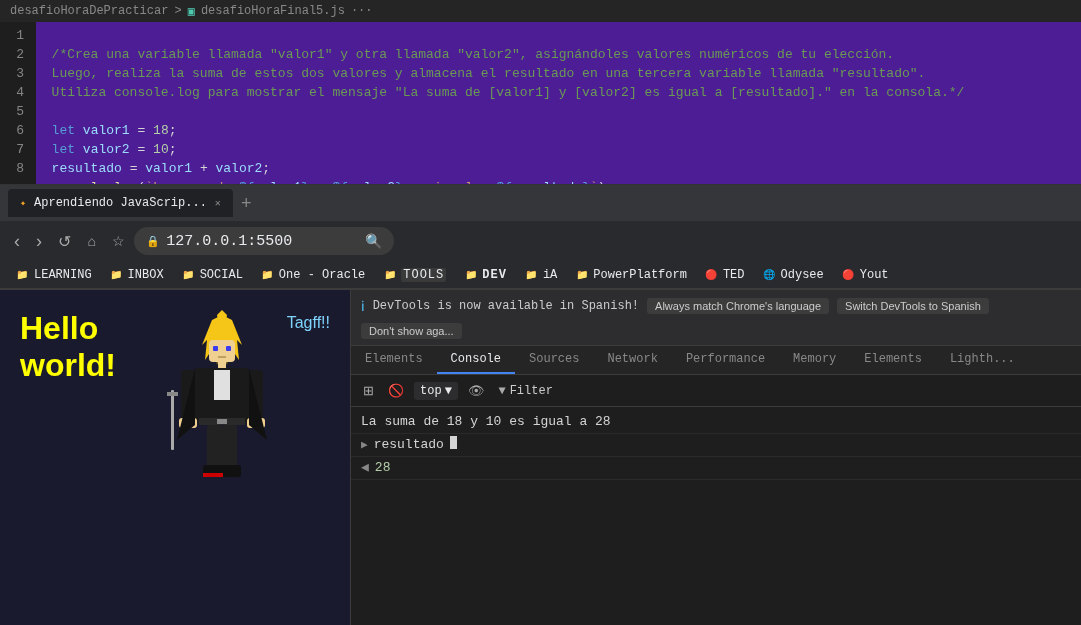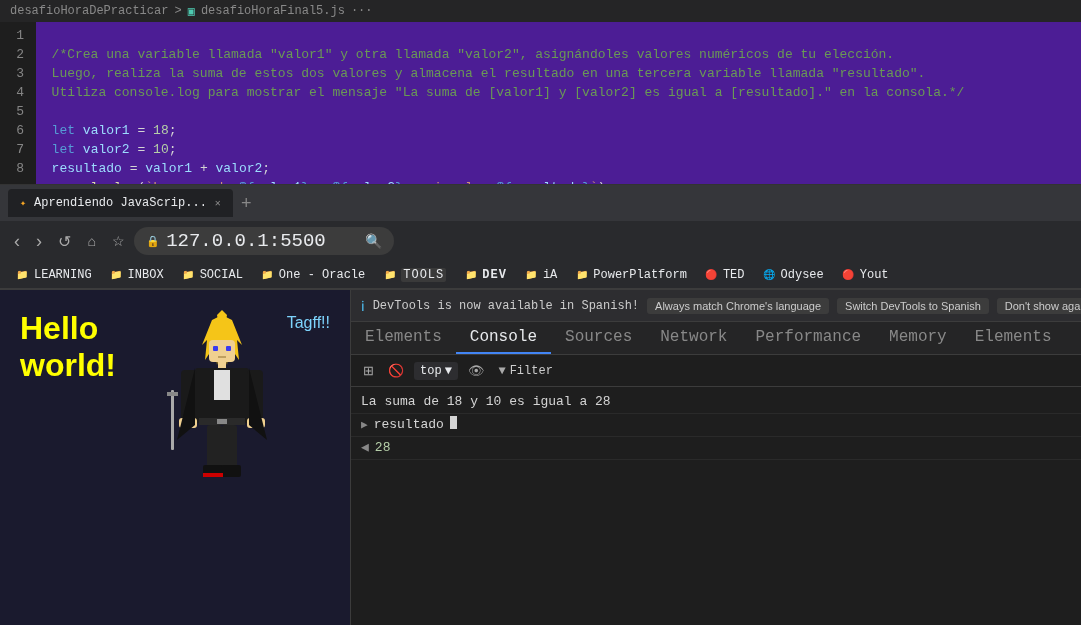--- a/index.html
+++ b/index.html
@@ -97,21 +97,21 @@
       display: flex;
       align-items: center;
       padding: 0 12px;
       height: 28px;
       flex: 0 0 260px;
       gap: 6px;
       color: #e8eaed;
       font-size: 13px;
     }
     .address-bar .lock { color: #aaa; font-size: 11px; }
-    .address-url { color: #e8eaed; font-size: 19px; }
+    .address-url { color: #e8eaed; font-size: 15px; }
     .search-icon-nav { color: #aaa; margin-left: auto; font-size: 14px; }
 
     .bookmarks-bar {
       background: #292a2d;
       display: flex;
       align-items: center;
       height: 28px;
       padding: 0 8px;
       gap: 2px;
       border-bottom: 1px solid #3c3c3c;
@@ -193,21 +193,21 @@
       white-space: nowrap;
     }
     .devtools-tabs {
       display: flex;
       background: #252526;
       border-bottom: 1px solid #3c3c3c;
       overflow: hidden;
     }
     .devtools-tab {
       padding: 6px 14px;
-      font-size: 16px;
+      font-size: 12px;
       color: #888;
       cursor: pointer;
       white-space: nowrap;
       border-bottom: 2px solid transparent;
     }
     .devtools-tab.active {
       color: #e8eaed;
       border-bottom: 2px solid #4285f4;
     }
     .devtools-toolbar {

